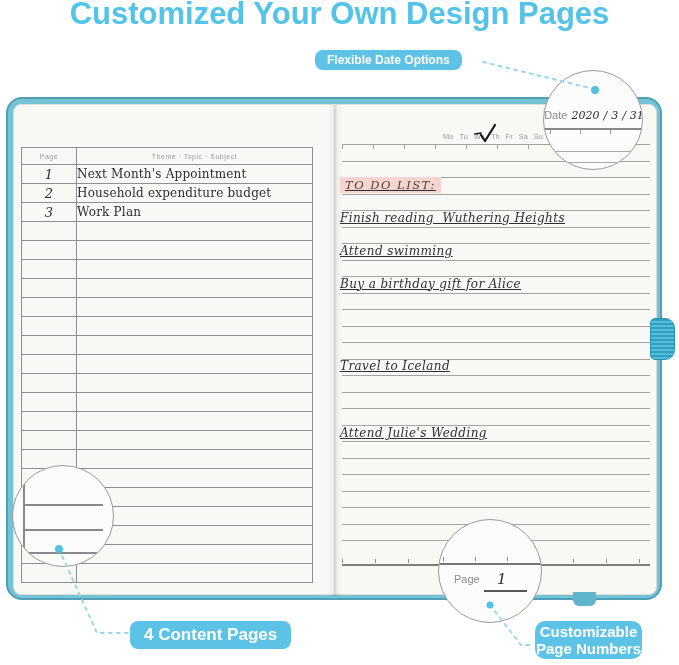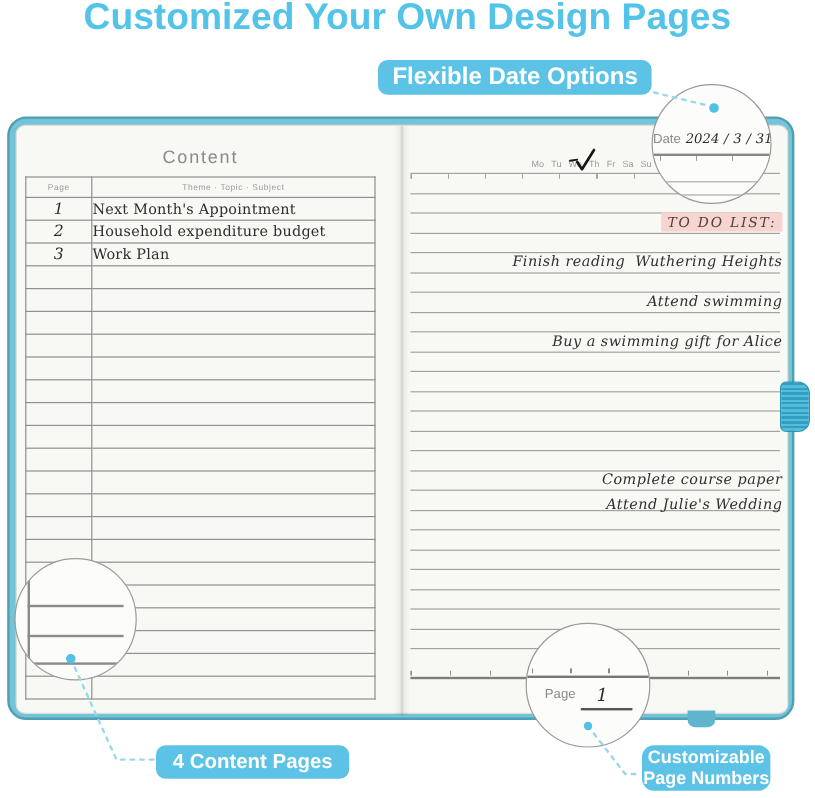--- a/index.html
+++ b/index.html
@@ -9,21 +9,21 @@
   }
   
   .main-title{
     position:absolute;top:-4px;left:0;width:679px;text-align:center;
     font-size:31px;font-weight:700;letter-spacing:0px;color:#53c3e8;
   }
   .badge{
     position:absolute;background:#5cc3e6;color:#fff;font-weight:700;
     border-radius:8px;text-align:center;
   }
-  .badge-date{left:315px;top:50px;font-size:20px;padding:3px 12px;}
+  .badge-date{left:315px;top:50px;font-size:12px;padding:3px 12px;}
   .badge-content{left:130px;top:621px;font-size:17px;padding:4px 14px;}
   .badge-pagenum{left:535px;top:621px;font-size:15px;line-height:17px;padding:2px 1px;border-radius:10px;}
   
   .cover{
     position:absolute;left:6px;top:97px;width:656px;height:503px;
     background:#74c3d6;border:2px solid #4f9fb5;border-radius:16px;box-sizing:border-box;
   }
   .pages{
     position:absolute;left:12px;top:103px;width:644px;height:491px;
     background:#f8f8f5;border:1px solid #deded6;border-radius:8px;box-sizing:border-box;
@@ -69,23 +69,23 @@
   .footer-rule::before{
     content:"";position:absolute;left:0;top:-5px;width:100%;height:4px;
     background:repeating-linear-gradient(90deg,#8d8d8a 0 1px,transparent 1px 33px);
   }
   .weekday-row{
     position:absolute;left:92px;top:27px;width:100px;height:10px;display:flex;
     justify-content:space-between;font-size:7.5px;line-height:10px;color:#9a9a9a;margin-left:11px;
   }
   .checkmark{position:absolute;left:134px;top:18px;}
   .entry{
-    position:absolute;left:0;width:312px;height:16px;text-align:right;
+    position:absolute;left:0;width:312px;height:16px;text-align:left;
     font-family:"DejaVu Serif",serif;font-style:italic;font-size:12px;line-height:16px;
-    letter-spacing:0.4px;color:#2f2f2f;white-space:pre;
+    letter-spacing:0.4px;color:#2f2f2f;white-space:pre;text-decoration:underline;
   }
   .entry .hl-todo{background:#f7d4d0;color:#4c4240;letter-spacing:1.5px;font-size:11.5px;padding:1px 5px;}
   .entry .hl-month{background:#c7d3ed;color:#3a3d52;letter-spacing:1.5px;font-size:11.5px;padding:1px 5px;}
   
   .mag{
     position:absolute;background:#fcfcfa;border:1.5px solid #9a9a9a;border-radius:50%;
     overflow:hidden;box-sizing:border-box;
   }
   .mag-date{left:543px;top:70px;width:100px;height:100px;}
   .mag-content{left:12px;top:465px;width:102px;height:102px;}
@@ -112,21 +112,20 @@
 </style>
 </head>
 <body>
 
 <div class="main-title">Customized Your Own Design Pages</div>
 
 <div class="cover">
   <div class="pages" style="left:5px;top:5px;">
 
     <div class="left-page">
-      <div class="content-title">Content</div>
       <table class="content">
         <colgroup>
             <col class="c1">
             <col>
           </colgroup>
         <thead>
           <tr>
             <th>Page</th>
             <th>Theme · Topic · Subject</th>
           </tr>
@@ -264,34 +263,34 @@
         <div class="rule" style="top: 336px;"></div>
         <div class="rule" style="top: 352.5px;"></div>
         <div class="rule" style="top: 369px;"></div>
         <div class="rule" style="top: 385.5px;"></div>
         <div class="rule" style="top: 402px;"></div>
         <div class="rule" style="top: 418.5px;"></div>
         <div class="rule" style="top: 435px;"></div>
         <div class="entry" style="top: 71.5px;"><span class="hl-todo">TO DO LIST:</span></div>
         <div class="entry" style="top: 137.5px;"><span>Attend swimming</span></div>
         <div class="entry" style="top: 104.5px;"><span>Finish reading  Wuthering Heights</span></div>
-        <div class="entry" style="top: 170.5px;"><span>Buy a swimming gift for Alice</span></div>
-        <div class="entry" style="top: 286px;"><span>Complete course paper</span></div>
-        <div class="entry" style="top: 307px;"><span>Attend Julie's Wedding</span></div>
+        <div class="entry" style="top: 170.5px;"><span>Buy a birthday gift for Alice</span></div>
+        <div class="entry" style="top: 253px;"><span>Travel to Iceland</span></div>
+        <div class="entry" style="top: 320px;"><span>Attend Julie's Wedding</span></div>
       </div>
   </div>
 </div>
 
 <div class="tab"></div>
 <div class="loop"></div>
 
 <div class="mag mag-date">
   <div class="date-row">
     <span>Date</span>
-      <span class="hand">2024</span>
+      <span class="hand">2020</span>
       <span class="hand">/</span>
       <span class="hand">3</span>
       <span class="hand">/</span>
       <span class="hand">31</span>
   </div>
   <div class="mline1"></div>
   <div class="mticks"></div>
   <div class="mline2"></div>
   <div class="mline3"></div>
 </div>

